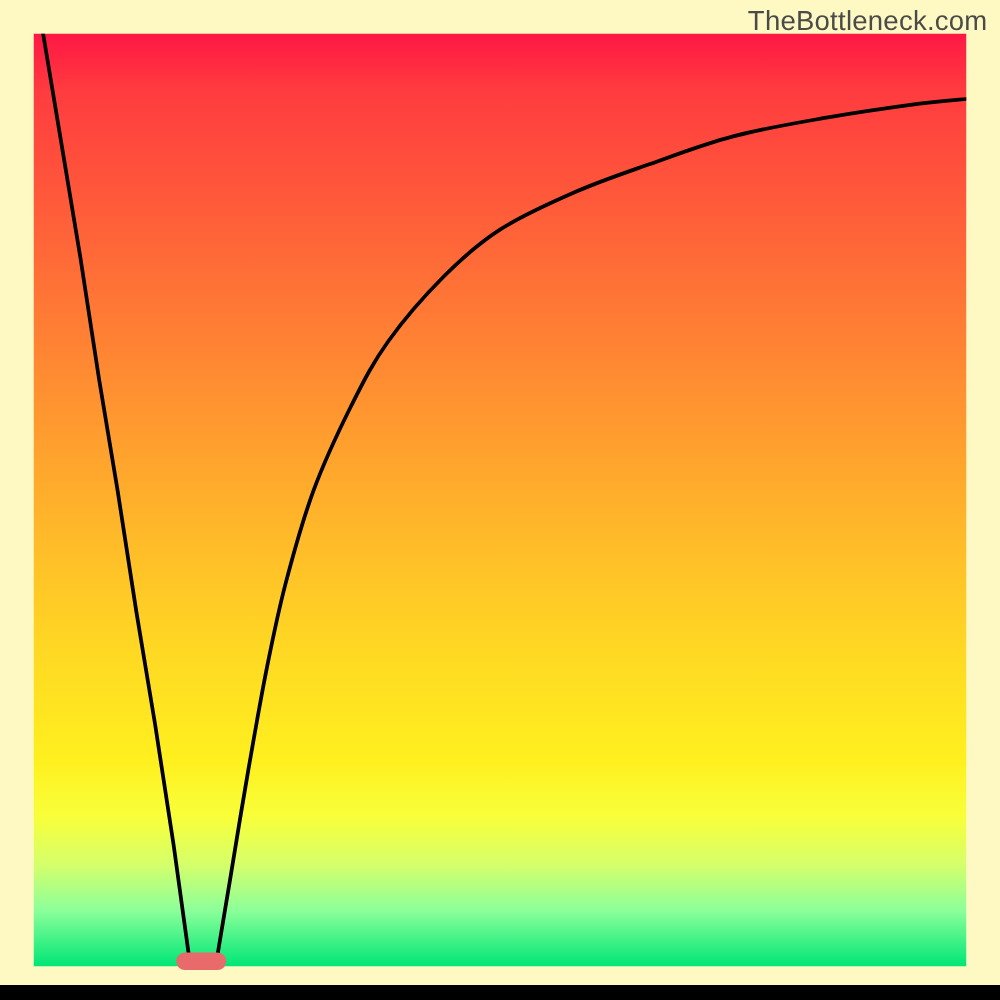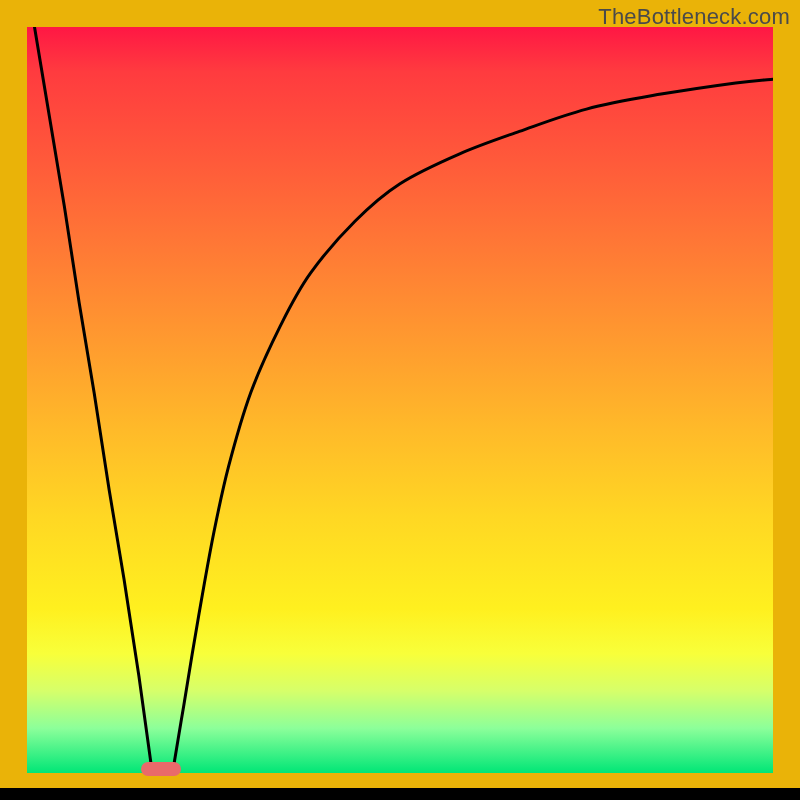--- a/index.html
+++ b/index.html
@@ -8,21 +8,21 @@
     width: 800px;
     height: 800px;
     background: #000;
     font-family: Arial, Helvetica, sans-serif;
     overflow: hidden;
   }
   .frame {
     position: relative;
     width: 800px;
     height: 788px;
-    background: #eab308;
+    background: #fef9c3;
   }
   .watermark {
     position: absolute;
     top: 4px;
     right: 10px;
     color: #4a4a4a;
     font-size: 22px;
     font-weight: 500;
     letter-spacing: 0.2px;
     z-index: 50;

